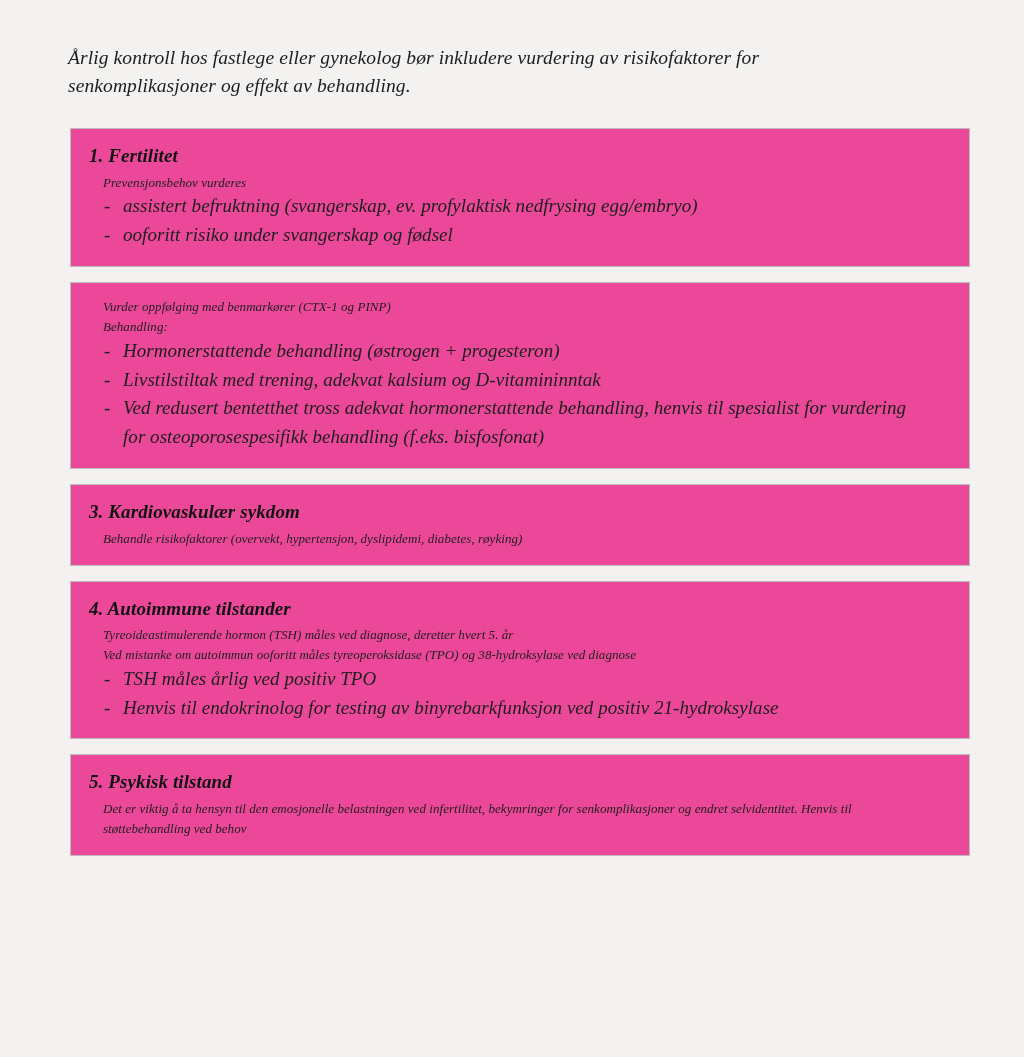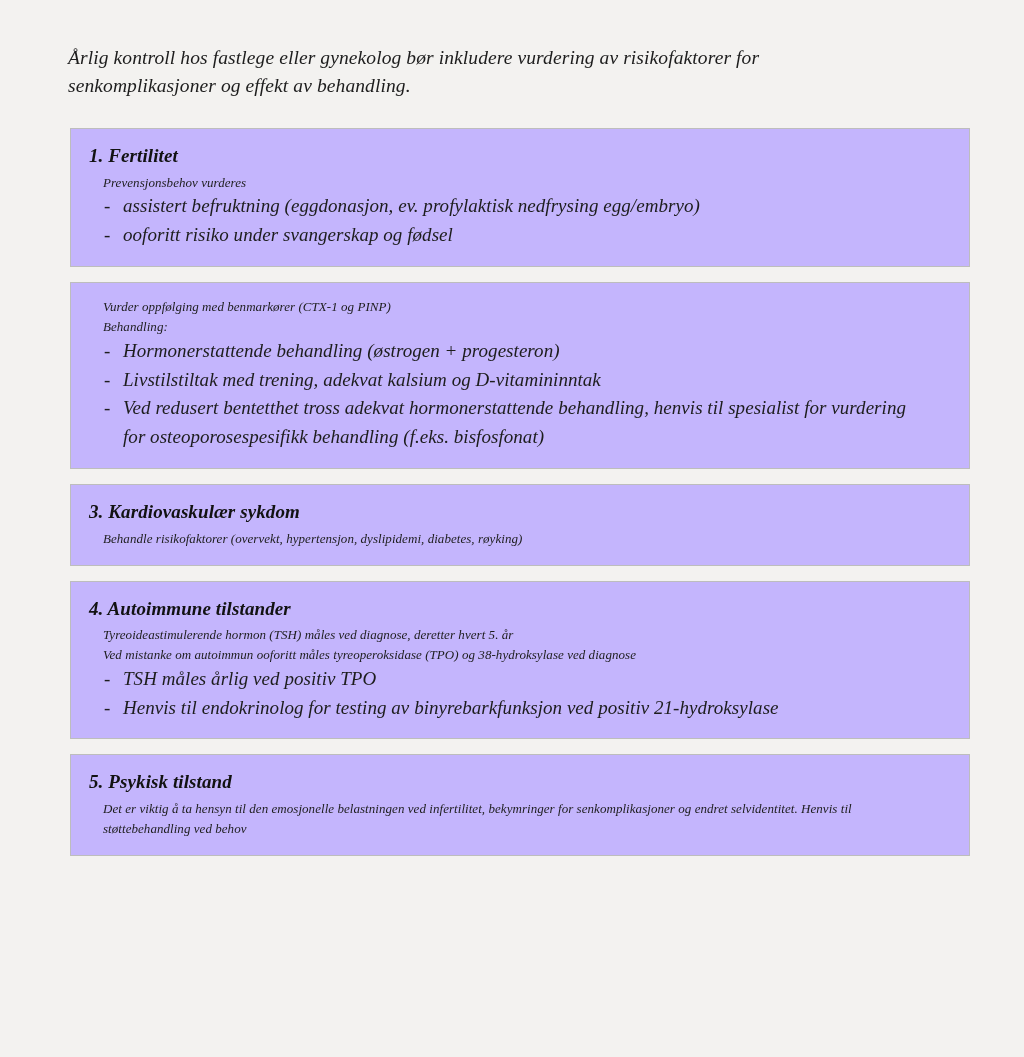--- a/index.html
+++ b/index.html
@@ -42,21 +42,21 @@
   }
 
   .cards {
     position: absolute;
     left: 70px;
     top: 128px;
     width: 900px;
   }
 
   .card {
-    background: #c4b5fd;
+    background: #ec4899;
     border: 1px solid #bdbdbd;
     box-sizing: border-box;
     width: 900px;
     margin-bottom: 15px;
     padding: 14px 18px 16px 18px;
   }
   .card:last-child {
     margin-bottom: 12px;
   }
 
@@ -130,21 +130,21 @@
   </div>
 
   <div class="cards">
       <div class="card">
         <div class="card-title">1. Fertilitet</div>
         <div class="card-body">
           <p class="para">Prevensjonsbehov vurderes</p>
           <ul class="bullets">
             <li class="bullet nowrap">
               <span class="dash">-</span>
-              <span class="btext">assistert befruktning (eggdonasjon, ev. profylaktisk nedfrysing egg/embryo)</span>
+              <span class="btext">assistert befruktning (svangerskap, ev. profylaktisk nedfrysing egg/embryo)</span>
             </li>
             <li class="bullet nowrap">
               <span class="dash">-</span>
               <span class="btext">ooforitt risiko under svangerskap og fødsel</span>
             </li>
           </ul>
         </div>
       </div>
       <div class="card">
         <div class="card-body">

